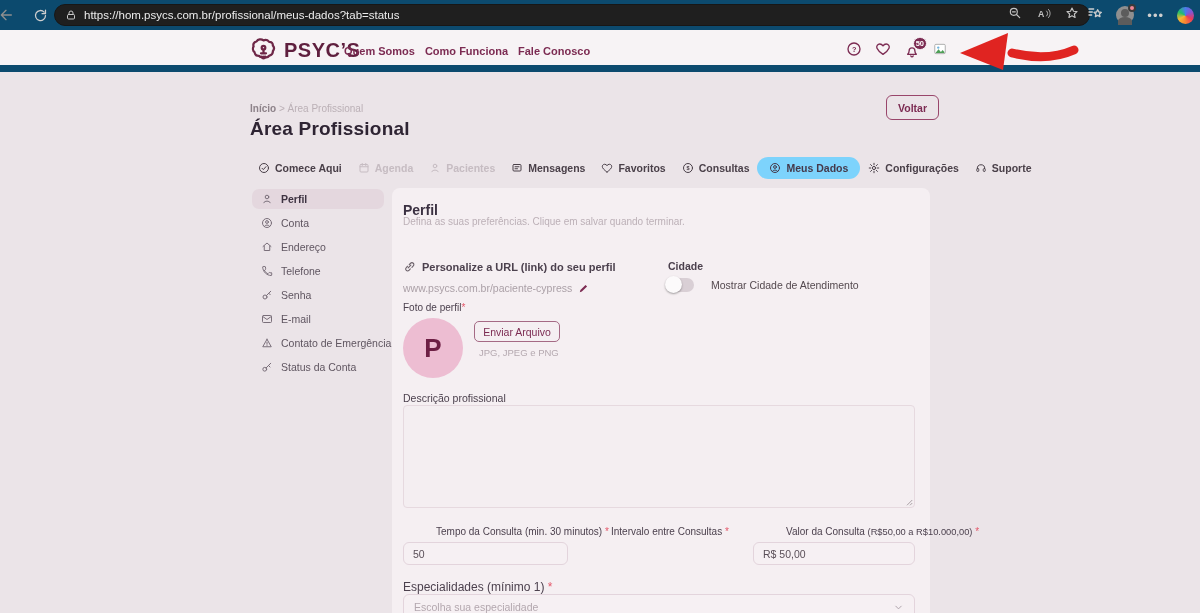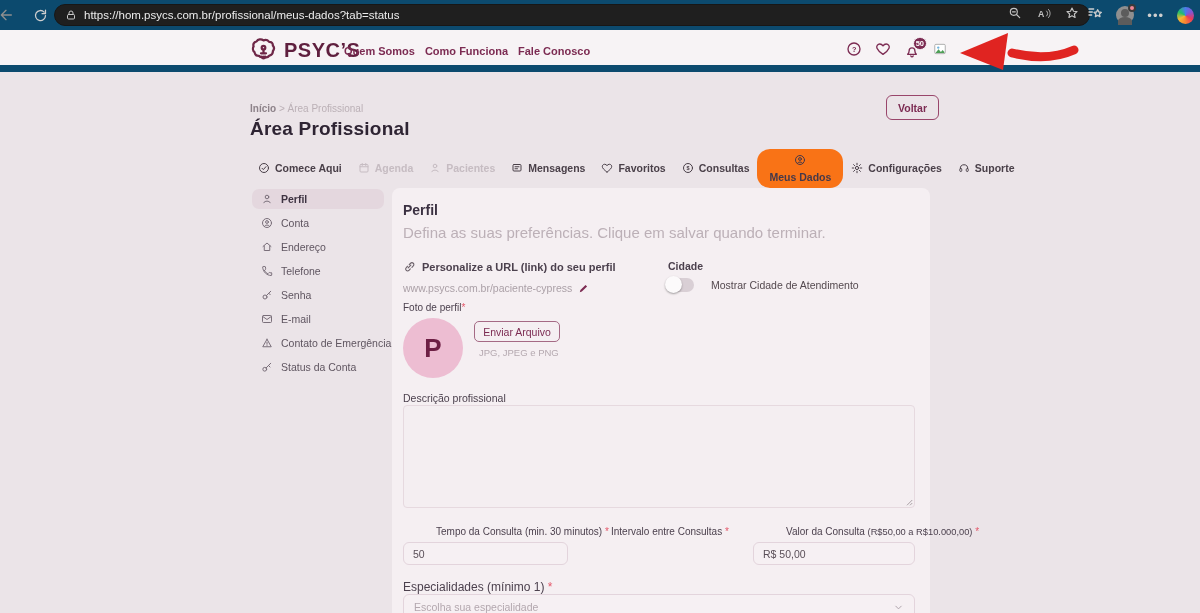--- a/index.html
+++ b/index.html
@@ -38,33 +38,33 @@
   
   .breadcrumb { position:absolute; left:250px; top:103px; font-size:10px; color:#8d8289; font-weight:bold; }
   .breadcrumb .crumb-current { color:#bbb0b6; font-weight:normal; }
   .page-title { position:absolute; left:250px; top:118px; font-size:19px; font-weight:bold; color:#2e2433; letter-spacing:0.2px; }
   .back-btn { position:absolute; left:886px; top:95px; width:53px; height:25px; background:transparent; border:1px solid #99466b; border-radius:6px; color:#7c2b52; font-size:10.5px; font-weight:bold; font-family:"Liberation Sans", sans-serif; cursor:pointer; }
 
   
   .tabs { position:absolute; left:250px; top:155px; width:690px; height:26px; display:flex; align-items:center; justify-content:space-between; }
   .tab { display:flex; align-items:center; gap:5px; font-size:10.5px; font-weight:bold; color:#4a4049; background:none; border:none; padding:5px 8px; border-radius:13px; cursor:pointer; font-family:"Liberation Sans", sans-serif; white-space:nowrap; }
   .tab.disabled { color:#c6bcc2; }
-  .tab.active { background:#f97316; color:#45394a; padding:5px 12px;flex-direction:column; }
+  .tab.active { background:#7dd3fc; color:#45394a; padding:5px 12px; }
   .tab svg { flex:0 0 auto; }
 
   
   .sidenav { position:absolute; left:252px; top:189px; width:132px; display:flex; flex-direction:column; gap:4px; }
   .snav-item { display:flex; align-items:center; gap:8px; font-size:10.5px; color:#5f5560; padding:4px 9px; border-radius:7px; cursor:pointer; background:none; border:none; font-family:"Liberation Sans", sans-serif; text-align:left; white-space:nowrap; }
   .snav-item svg { color:#7a6f7a; flex:0 0 auto; }
   .snav-item.active { background:#e4d7de; color:#3e3342; font-weight:bold; }
 
   
   .panel { position:absolute; left:392px; top:188px; width:538px; height:425px; background:#f5eff2; border-radius:8px 8px 0 0; }
   .panel-heading { position:absolute; left:11px; top:14px; font-size:14px; font-weight:bold; color:#3b3142; }
-  .panel-sub { position:absolute; left:11px; top:36px; font-size:15px; color:#bcb0b7; }
+  .panel-sub { position:absolute; left:11px; top:28px; font-size:10px; color:#bcb0b7; }
 
   .url-label { position:absolute; left:11px; top:72px; display:flex; align-items:center; gap:6px; font-size:11px; font-weight:bold; color:#4c414e; }
   .url-label svg { color:#6b6069; }
   .url-value { position:absolute; left:11px; top:94px; display:flex; align-items:center; gap:6px; font-size:10.5px; color:#aba0a7; }
   .url-value svg { color:#7c2b52; }
 
   .city-label { position:absolute; left:276px; top:72px; font-size:10.5px; color:#4c414e; font-weight:bold; }
   .city-row { position:absolute; left:274px; top:90px; display:flex; align-items:center; gap:17px; }
   .toggle { position:relative; width:28px; height:14px; border-radius:7px; background:#d9cfd5; cursor:pointer; flex:0 0 auto; }
   .toggle .knob { position:absolute; left:-1px; top:-2px; width:17px; height:17px; border-radius:50%; background:#fcfafb; box-shadow:0 1px 2px rgba(0,0,0,0.35); }

